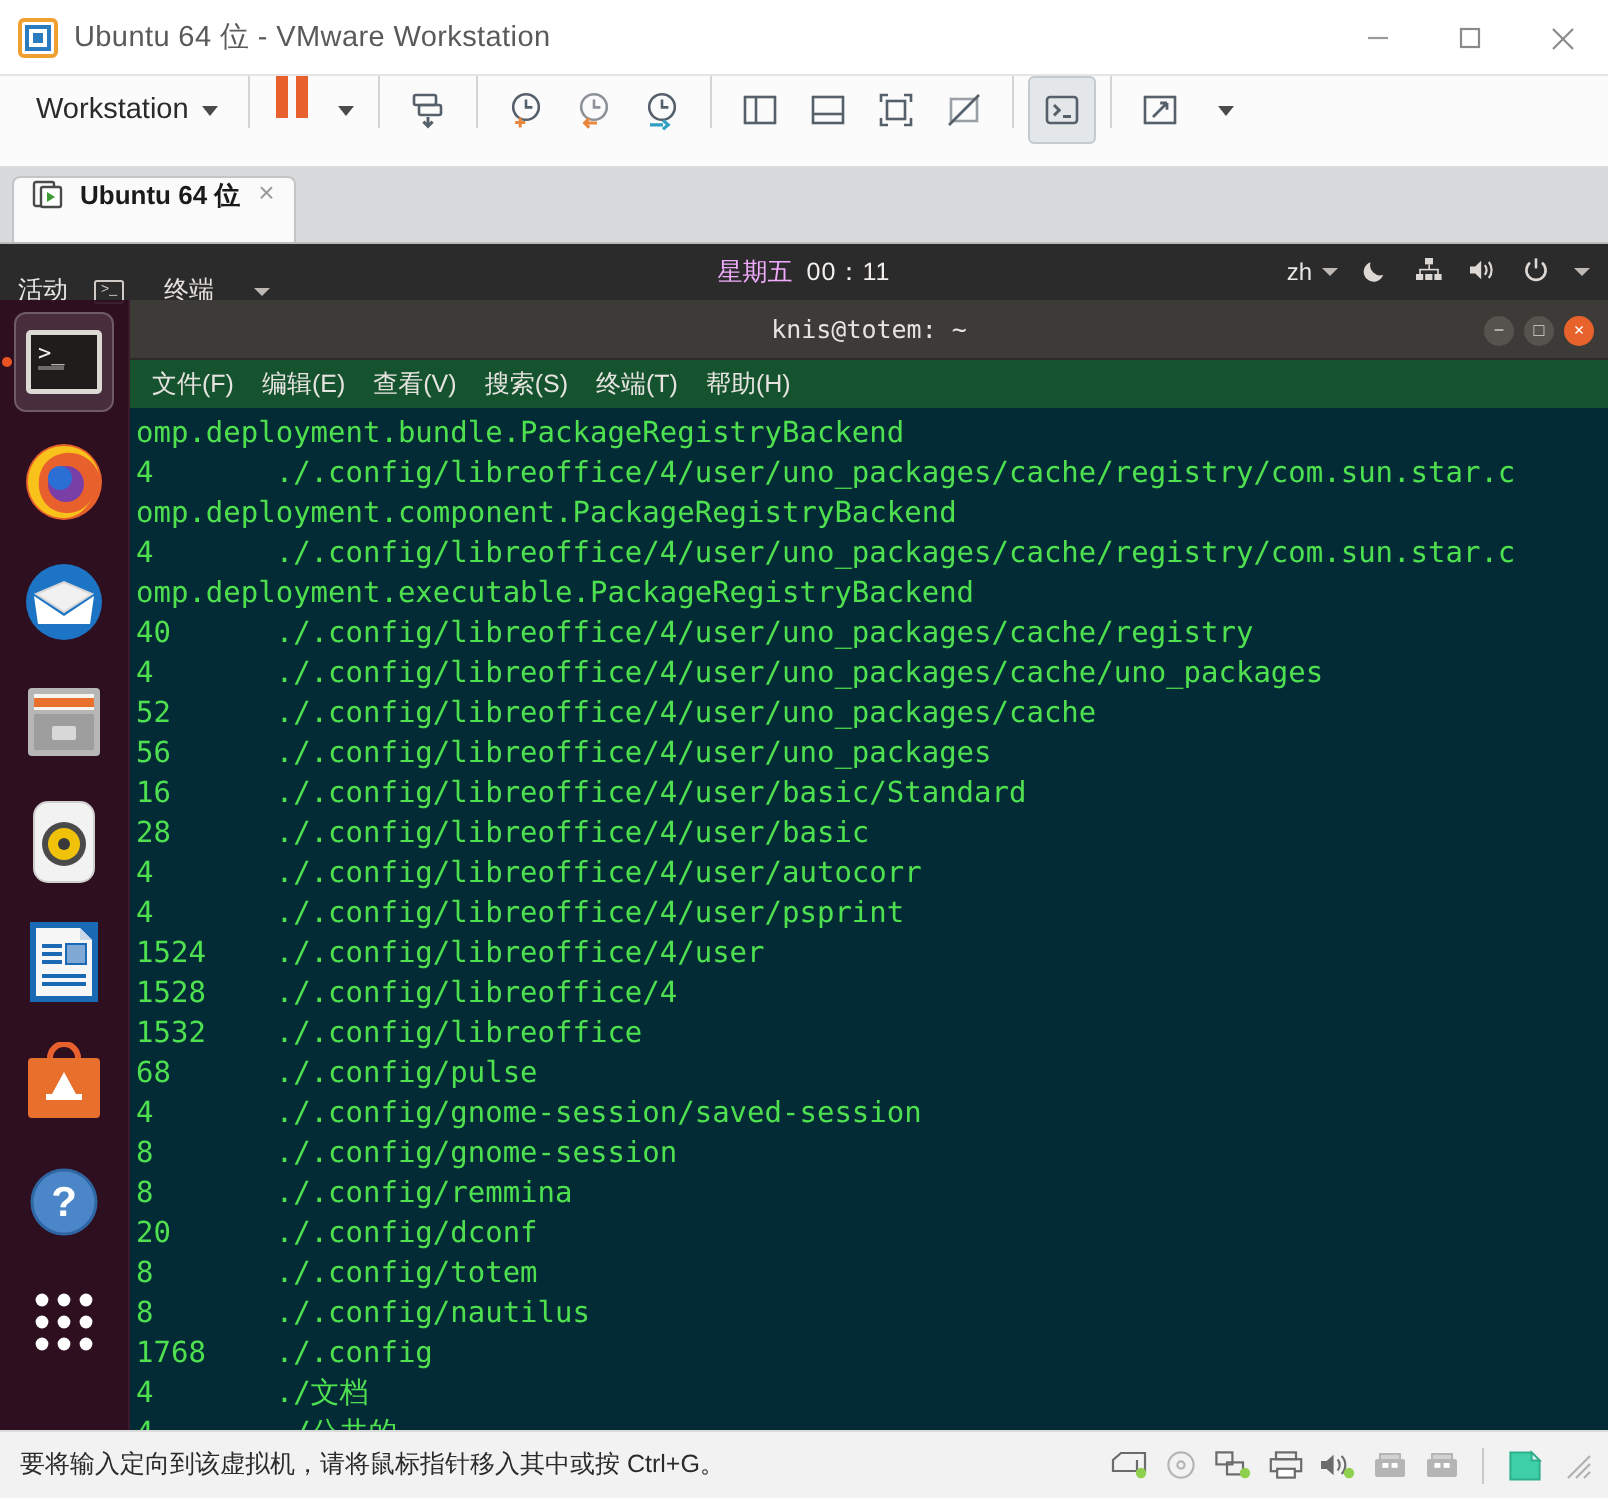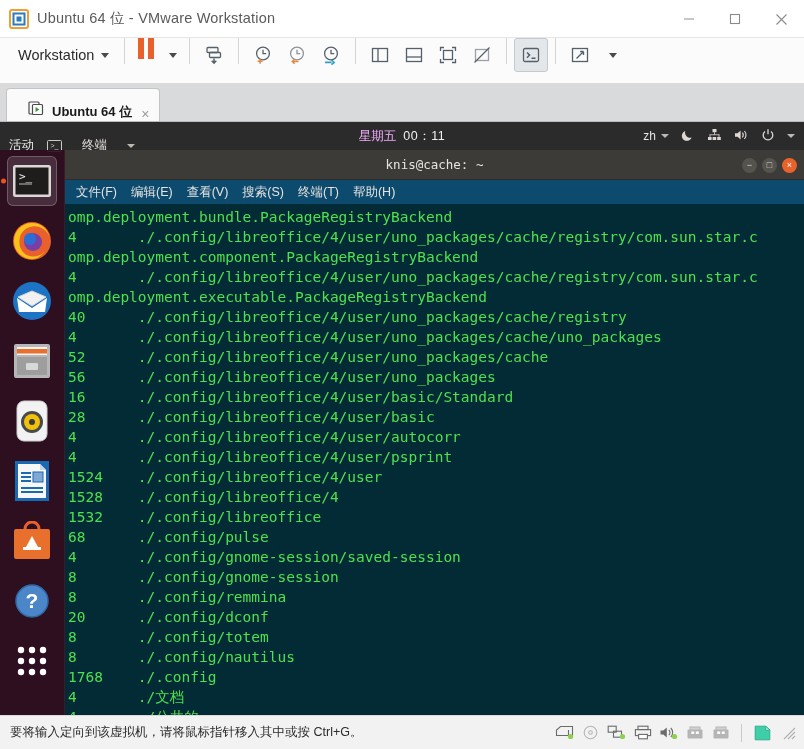--- a/index.html
+++ b/index.html
@@ -44,21 +44,21 @@
   .tb-icon.sel { background: #e3e7ea; border: 1px solid #c3cad0; border-radius: 3px; }
 
   
   .vm-tabstrip {
     height: 38px; min-height: 38px; background: #d8dadc;
     display: flex; align-items: flex-end; padding-left: 6px;
     border-bottom: 1px solid #b9bbbd;
   }
   .vm-tab {
     height: 33px; background: #fafafa; border: 1px solid #c2c4c6; border-bottom: none;
-    border-radius: 4px 4px 0 0; display: flex; align-items: flex-end; padding: 0 8px 0 21px; gap: 7px;
+    border-radius: 4px 4px 0 0; display: flex; align-items: flex-start; padding: 0 8px 0 9px; gap: 7px;
   }
   .vm-tab-label { font-size: 13px; color: #1a1a1a; font-weight: bold; }
   .vm-tab-close { font-size: 14px; color: #9a9a9a; padding: 0 2px; line-height: 1; }
 
   
   .guest {
     flex: 1; position: relative; overflow: hidden;
     background: #2c001e;
   }
   .gnome-topbar {
@@ -107,21 +107,21 @@
     height: 30px; min-height: 30px; background: #3c3b37;
     display: flex; align-items: center; justify-content: center; position: relative;
     border-bottom: 1px solid #2d2c29;
   }
   .term-title { font-size: 12.5px; color: #e7e3e0; font-family: "DejaVu Sans Mono", monospace; }
   .term-wc { position: absolute; right: 7px; top: 0; height: 30px; display: flex; align-items: center; gap: 5px; }
   .twc { width: 15px; height: 15px; border-radius: 50%; background: #55534e;
          display: flex; align-items: center; justify-content: center; color: #ddd8d4; font-size: 9px; line-height: 1; }
   .twc.close { background: #e8622c; color: #fff; }
   .term-menubar {
-    height: 24px; min-height: 24px; background: #0c4a6e; display: flex; align-items: center;
+    height: 24px; min-height: 24px; background: #14532d; display: flex; align-items: center;
     padding-left: 5px; gap: 2px;
   }
   .tm-item { font-size: 12.5px; color: #e7e3e0; padding: 2px 6px; border-radius: 2px; }
   .term-body {
     flex: 1; overflow: hidden; padding: 3px 0 0 3px;
     font-family: "DejaVu Sans Mono", monospace; font-size: 14.5px; line-height: 20px;
     color: #4fe04f; white-space: pre;
   }
   .term-body .ln { height: 20px; }
 
@@ -413,21 +413,21 @@
             <circle cx="28" cy="17" r="3.2"></circle>
           <circle cx="6" cy="28" r="3.2"></circle>
             <circle cx="17" cy="28" r="3.2"></circle>
             <circle cx="28" cy="28" r="3.2"></circle>
         </svg>
       </div>
     </div>
 
     <div class="term-win">
       <div class="term-titlebar">
-        <span class="term-title">knis@cache: ~</span>
+        <span class="term-title">knis@totem: ~</span>
         <div class="term-wc">
           <span class="twc">−</span>
           <span class="twc">□</span>
           <span class="twc close">×</span>
         </div>
       </div>
       <div class="term-menubar">
         <span class="tm-item">文件(F)</span>
         <span class="tm-item">编辑(E)</span>
         <span class="tm-item">查看(V)</span>

